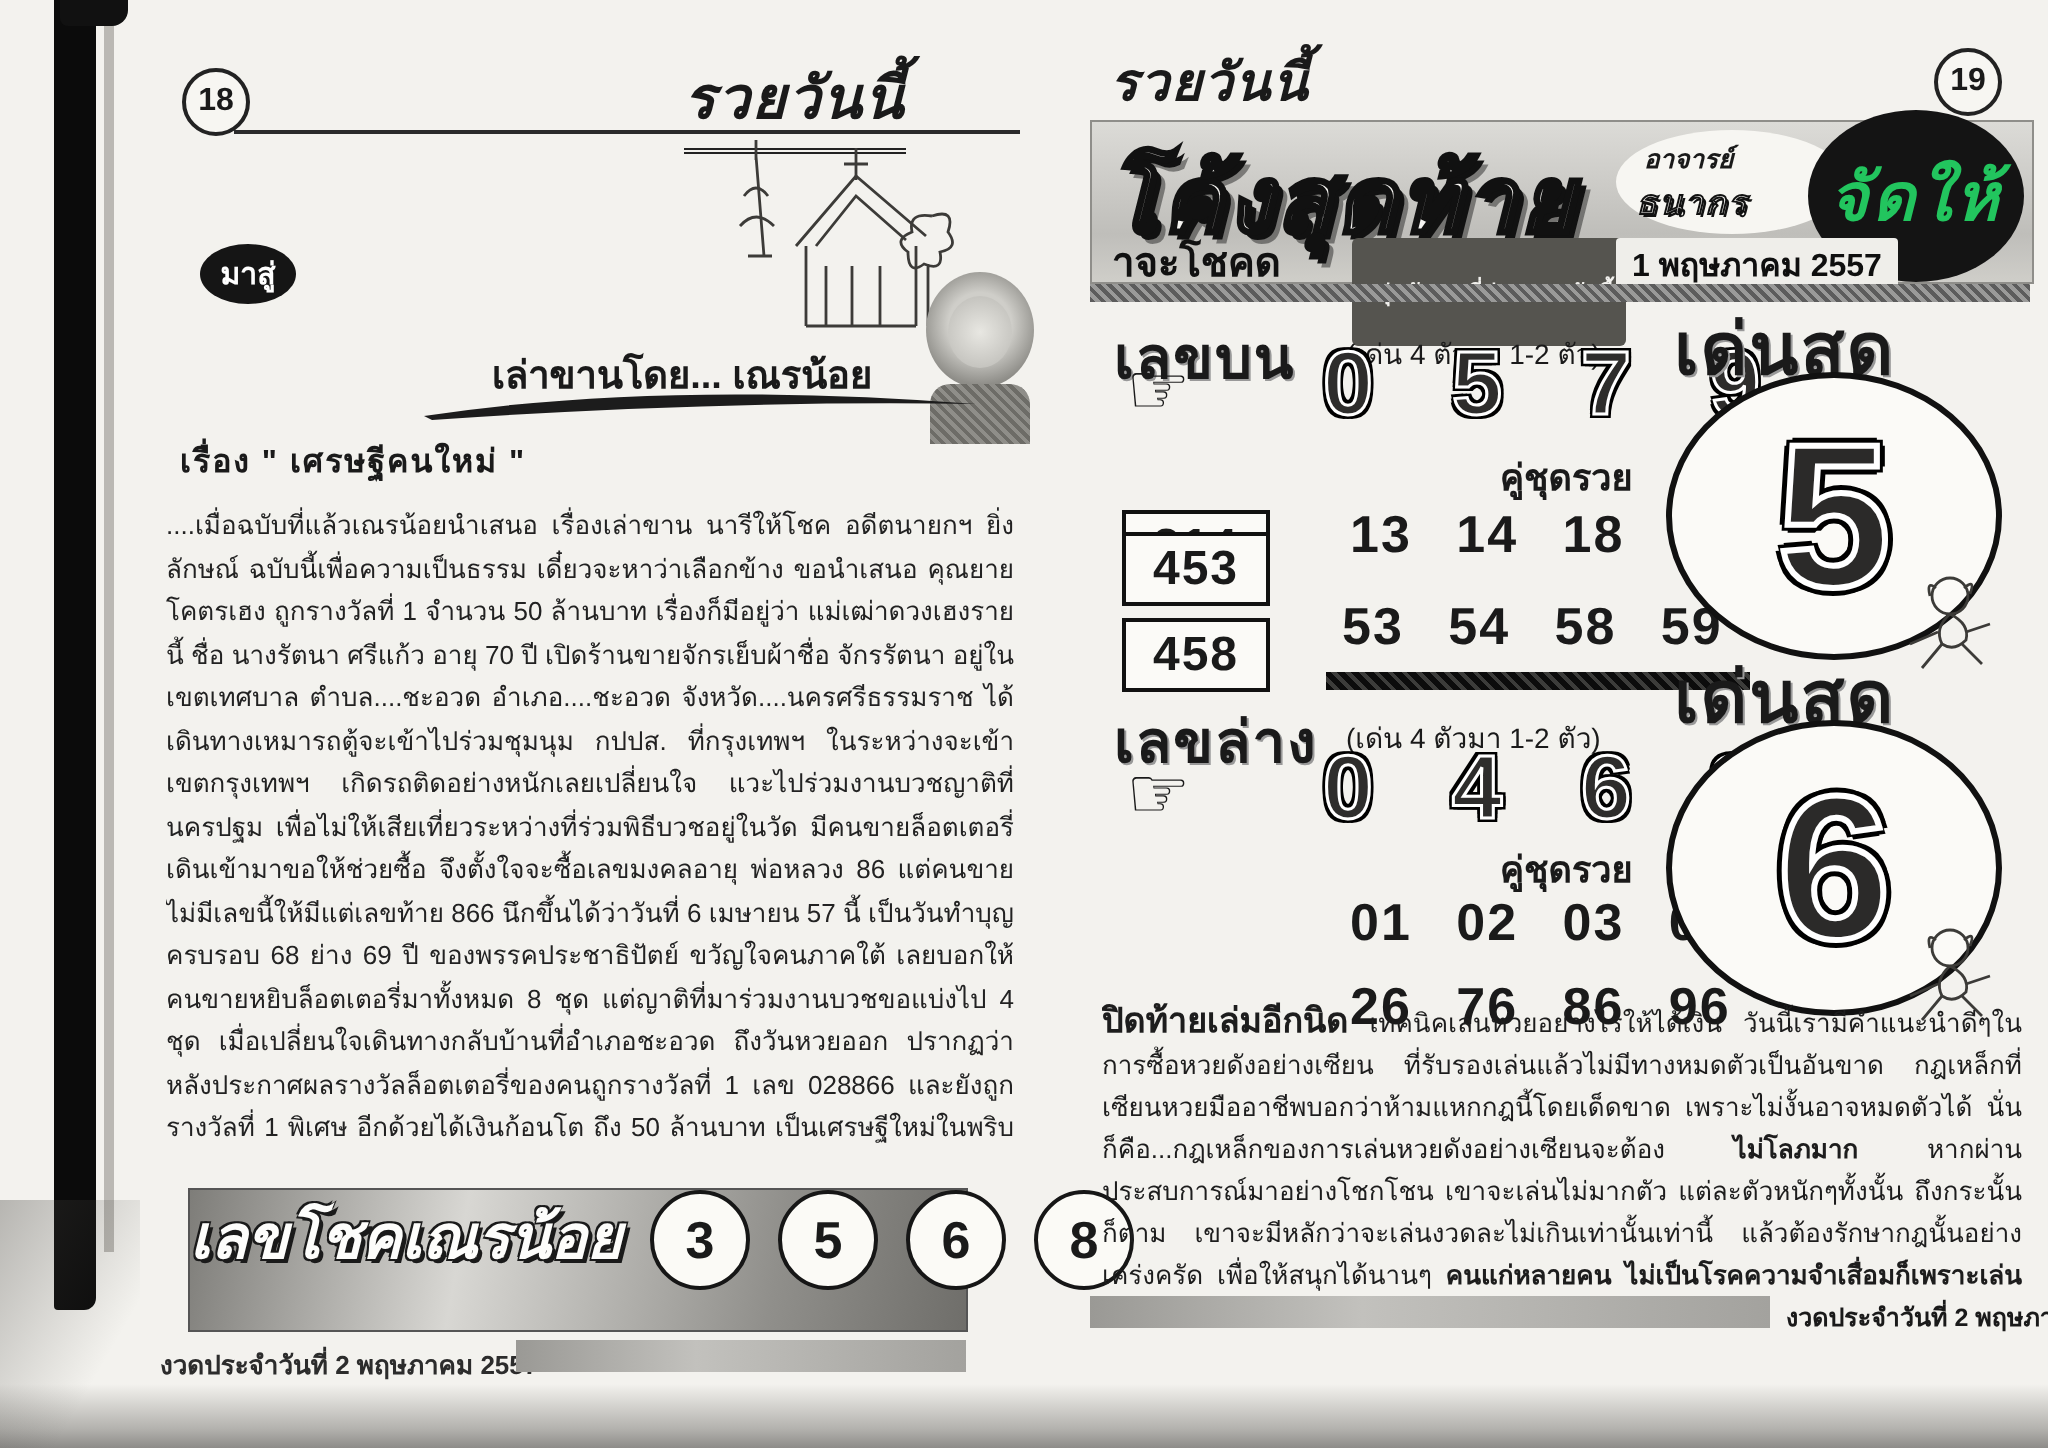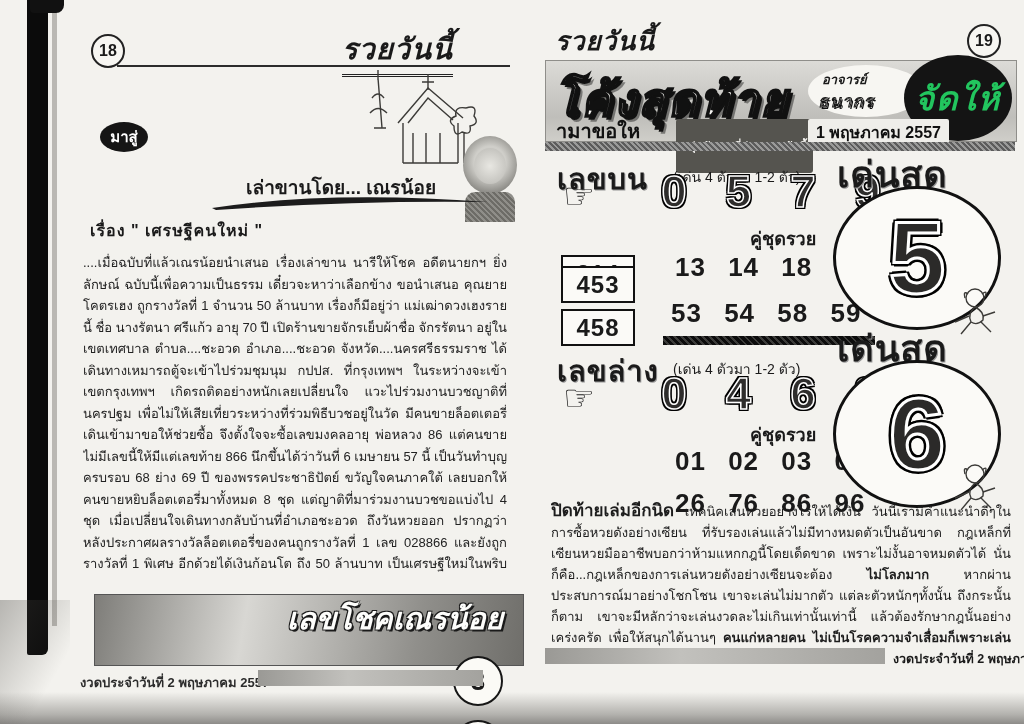--- a/index.html
+++ b/index.html
@@ -30,21 +30,21 @@
   .rule{height:2px;background:#2b2b2b;}
   .kicker{font-size:21px;font-weight:900;letter-spacing:.5px;}
   .badge-oval{background:#151515;color:#fff;border-radius:50%;
     display:flex;align-items:center;justify-content:center;font-size:15px;font-weight:bold;}
   .big-title{font-size:45px;font-weight:900;letter-spacing:1px;line-height:1;
     text-shadow:2px 2px 0 #bdbcb8;}
   .byline{font-size:19px;font-weight:900;}
   .story-label{font-size:16px;font-weight:bold;letter-spacing:1px;}
   .bodytext{font-size:13px;line-height:21.5px;text-align:justify;max-height:324px;overflow:hidden;color:#222;}
   .lucky-banner{background:linear-gradient(100deg,#7e7d79,#d8d7d3 35%,#908f8b 75%,#6f6e6a);
-    border:1px solid #555;display:flex;align-items:flex-end;gap:14px;padding:0 20px;flex-direction:column;}
+    border:1px solid #555;display:flex;align-items:flex-start;gap:14px;padding:0 0;}
   .lucky-label{font-size:30px;font-weight:900;font-style:italic;color:#fdfdfb;
     text-shadow:2px 2px 0 #1a1a1a,-1px -1px 0 #1a1a1a,1px -1px 0 #1a1a1a,-1px 1px 0 #1a1a1a;white-space:nowrap;}
   .lucky-circle{width:46px;height:46px;border-radius:50%;background:#fbfaf6;border:2px solid #161616;
     display:flex;align-items:center;justify-content:center;font-size:26px;font-weight:900;flex:0 0 auto;}
   .footer-line{font-size:13px;font-weight:bold;color:#2c2c2c;}
   
   #pageR{left:545px;top:18px;width:470px;height:694px;}
   .logoR{font-size:26px;font-weight:900;font-style:italic;letter-spacing:1px;
     border-bottom:3px double #222;padding-bottom:1px;}
   .headerR{background:linear-gradient(180deg,#dcdbd7,#bfbeba 70%,#cfcec9);
@@ -152,21 +152,21 @@
 <div id="pageR" class="abs">
 
   <div class="abs logoR" style="left:10px;top:2px;">รวยวันนี้</div>
 
   <div class="abs pagenum" style="left:422px;top:6px;">
     <span>19</span>
   </div>
 
   <div class="abs headerR" style="left:0;top:42px;width:470px;height:80px;">
     <div class="abs headline" style="left:8px;top:2px;">โค้งสุดท้าย</div>
-    <div class="abs subh1" style="left:10px;top:54px;">ามาขอให</div>
+    <div class="abs subh1" style="left:10px;top:54px;">าจะโชคด</div>
     <div class="abs subh2" style="left:130px;top:58px;">กลุ่มตัวเลขที่น่าจะรวยวันนี้</div>
 
     <div class="abs author-blob" style="left:262px;top:4px;width:116px;height:52px;"></div>
     <div class="abs author-prefix" style="left:276px;top:8px;">อาจารย์</div>
     <div class="abs author-name" style="left:272px;top:26px;">ธนากร</div>
     <div class="abs author-circle" style="left:358px;top:-6px;width:108px;height:86px;">
       <span class="author-badge">จัดให้</span>
     </div>
     <div class="abs dateR" style="left:262px;top:58px;">1 พฤษภาคม 2557</div>
   </div>

